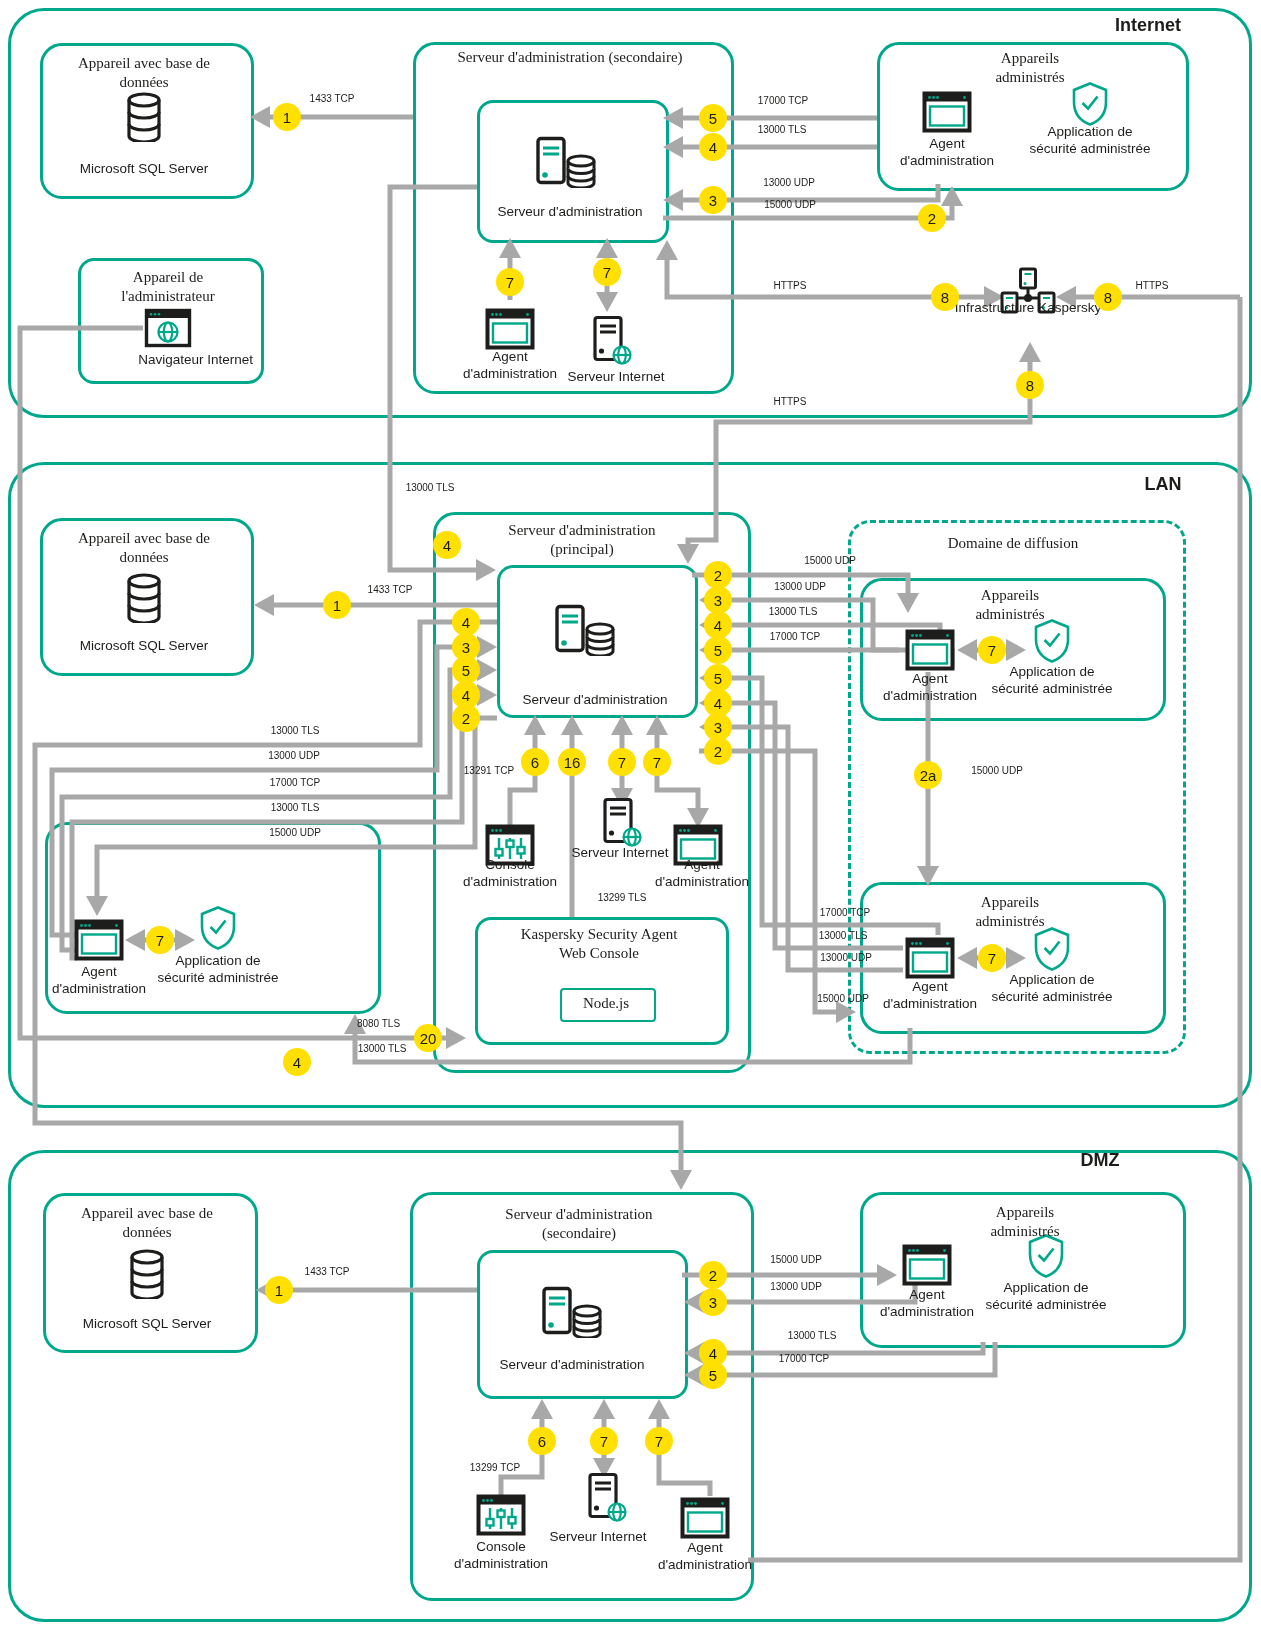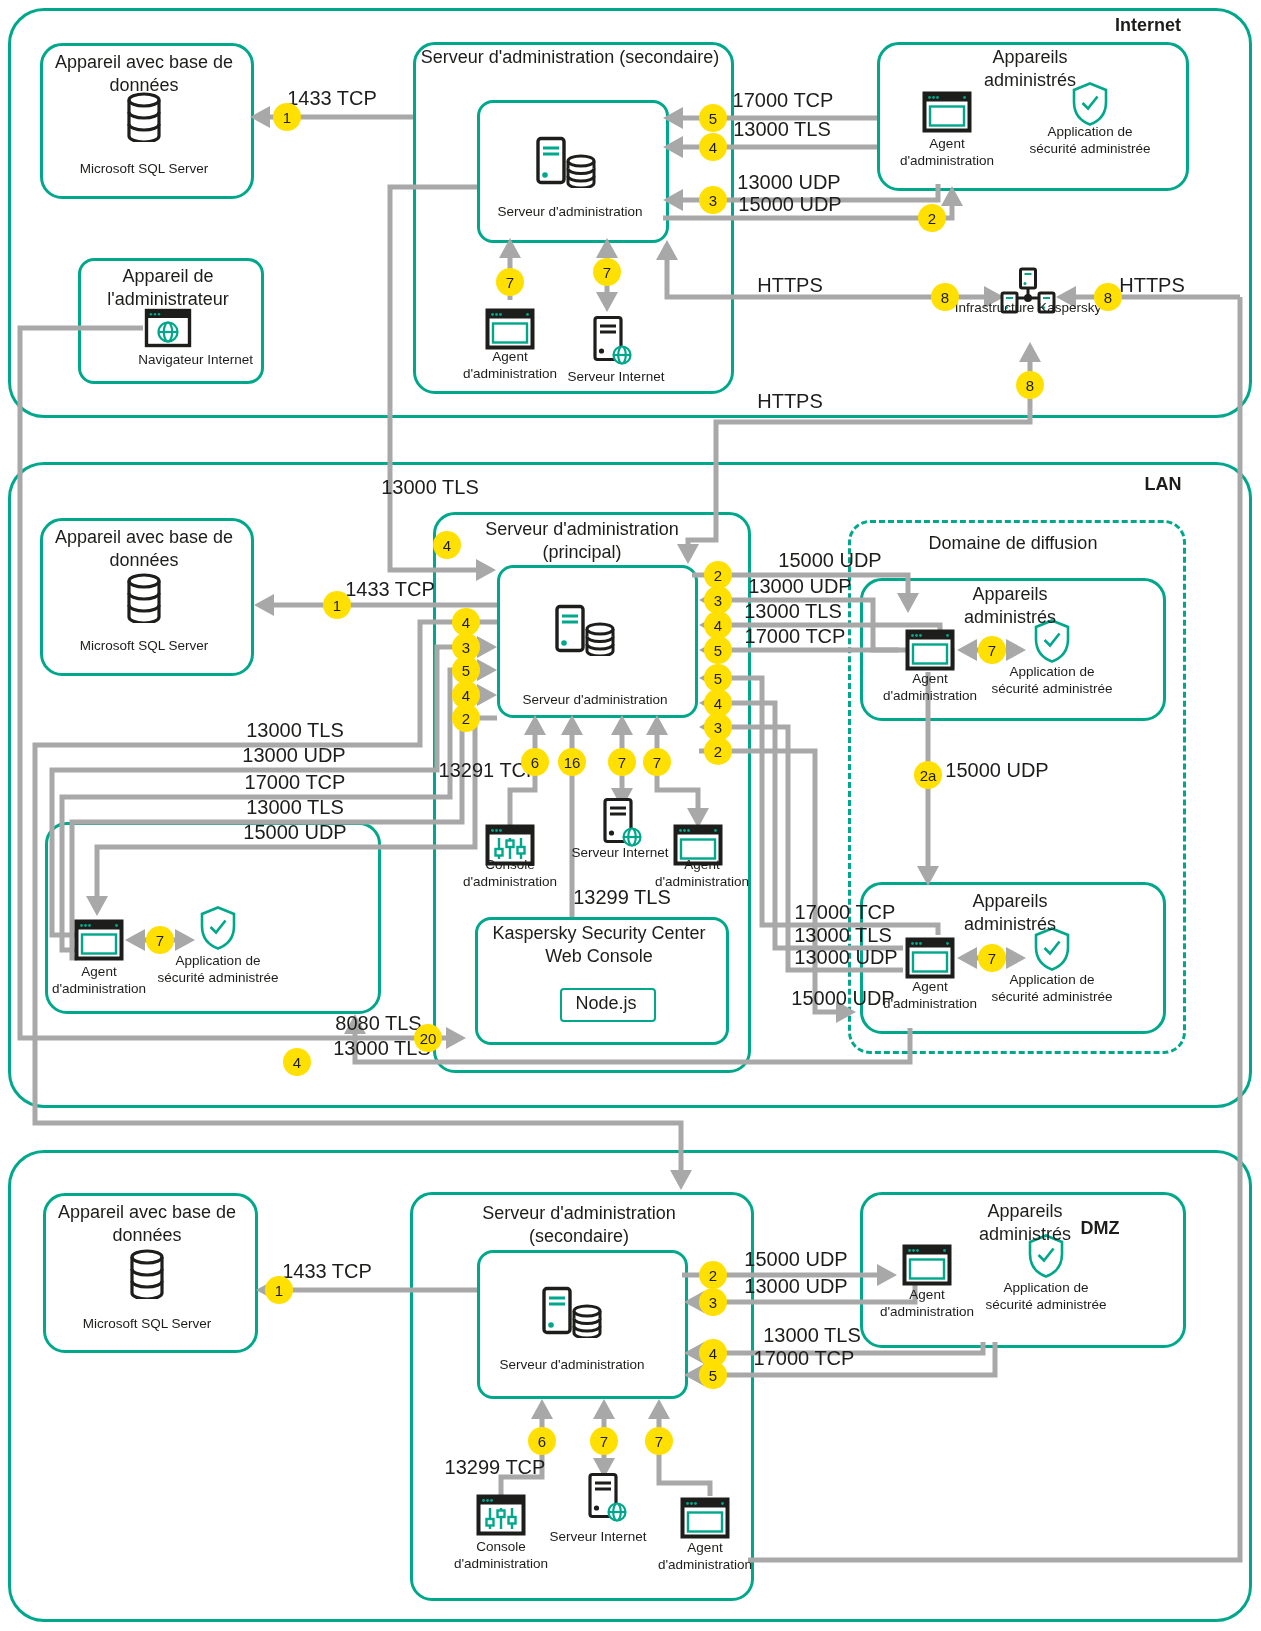--- a/index.html
+++ b/index.html
@@ -12,23 +12,23 @@
   body{font-family:"Liberation Sans", sans-serif;color:var(--ink);}
   #stage{position:relative;width:1261px;height:1631px;background:#fff;overflow:hidden;}
   .zone{position:absolute;border:3px solid var(--teal);border-radius:36px;background:transparent;z-index:0;}
   .zl{position:absolute;transform:translate(-50%,-50%);font-weight:bold;font-size:18px;z-index:5;white-space:nowrap;}
   .box{position:absolute;background:#fff;border:3px solid var(--teal);border-radius:22px;z-index:1;}
   .inner{border-radius:16px;}
   .dashedbox{position:absolute;border:3px dashed var(--teal);border-radius:22px;background:transparent;z-index:1;}
   .nodejs{position:absolute;background:#fff;border:2.5px solid var(--teal);border-radius:4px;z-index:3;}
   svg.wires{position:absolute;left:0;top:0;z-index:2;pointer-events:none;}
   .tl{position:absolute;transform:translate(-50%,-50%);text-align:center;white-space:pre-line;line-height:1.25;z-index:3;}
-  .t15{font-size:18px;}
+  .t15{font-size:15px;font-family:Liberation Serif, serif;}
   .t13{font-size:13.5px;}
-  .pl{position:absolute;transform:translate(-50%,-50%);font-size:20px;white-space:nowrap;z-index:4;}
+  .pl{position:absolute;transform:translate(-50%,-50%);font-size:10px;white-space:nowrap;z-index:4;}
   .badge{position:absolute;width:28px;height:28px;border-radius:50%;background:var(--yellow);
          display:flex;align-items:center;justify-content:center;font-size:15px;font-weight:500;
          transform:translate(-50%,-50%);z-index:4;}
   .ic{position:absolute;transform:translate(-50%,-50%);z-index:3;display:flex;}
 </style>
 </head>
 <body>
 
 <div id="stage">
 
@@ -117,21 +117,21 @@
         <circle cx="28" cy="31" r="4" fill="#1d1d1b"></circle>
       </g>
     </defs>
   </svg>
 
   <div class="zone" style="left:8px;top:8px;width:1238px;height:404px;"></div>
   <div class="zone" style="left:8px;top:462px;width:1238px;height:640px;"></div>
   <div class="zone" style="left:8px;top:1150px;width:1238px;height:466px;"></div>
   <div class="zl" style="left:1148px;top:25px;">Internet</div>
   <div class="zl" style="left:1163px;top:484px;">LAN</div>
-  <div class="zl" style="left:1100px;top:1228px;">DMZ</div>
+  <div class="zl" style="left:1100px;top:1160px;">DMZ</div>
 
   <div class="box" style="left:40px;top:43px;width:208px;height:150px;"></div>
   <div class="box" style="left:413px;top:42px;width:315px;height:346px;"></div>
   <div class="box inner" style="left:477px;top:100px;width:186px;height:137px;"></div>
   <div class="box" style="left:877px;top:42px;width:306px;height:143px;"></div>
   <div class="box inner" style="left:78px;top:258px;width:180px;height:120px;"></div>
 
   <div class="box" style="left:40px;top:518px;width:208px;height:152px;"></div>
   <div class="box" style="left:433px;top:512px;width:312px;height:555px;"></div>
   <div class="box inner" style="left:497px;top:565px;width:195px;height:147px;"></div>
@@ -411,21 +411,21 @@
 données</div>
   <div class="tl t13" style="left:144px;top:646px;width:200px;">Microsoft SQL Server</div>
   <div class="tl t15" style="left:582px;top:540px;width:260px;">Serveur d'administration
 (principal)</div>
   <div class="tl t13" style="left:595px;top:700px;width:200px;">Serveur d'administration</div>
   <div class="tl t13" style="left:510px;top:874px;width:130px;">Console
 d'administration</div>
   <div class="tl t13" style="left:620px;top:853px;width:130px;">Serveur Internet</div>
   <div class="tl t13" style="left:702px;top:874px;width:130px;">Agent
 d'administration</div>
-  <div class="tl t15" style="left:599px;top:944px;width:230px;">Kaspersky Security Center
+  <div class="tl t15" style="left:599px;top:944px;width:230px;">Kaspersky Security Agent
 Web Console</div>
   <div class="nodejs" style="left:560px;top:988px;width:92px;height:30px;"></div>
   <div class="tl t15" style="left:606px;top:1003px;">Node.js</div>
   <div class="tl t15" style="left:1013px;top:543px;width:250px;">Domaine de diffusion</div>
   <div class="tl t15" style="left:1010px;top:605px;width:220px;">Appareils
 administrés</div>
   <div class="tl t13" style="left:930px;top:688px;width:130px;">Agent
 d'administration</div>
   <div class="tl t13" style="left:1052px;top:681px;width:170px;">Application de
 sécurité administrée</div>

